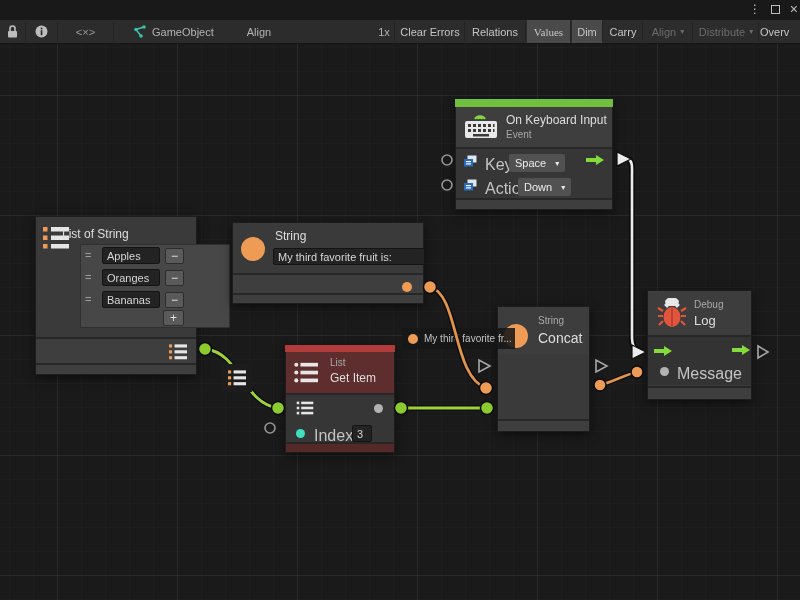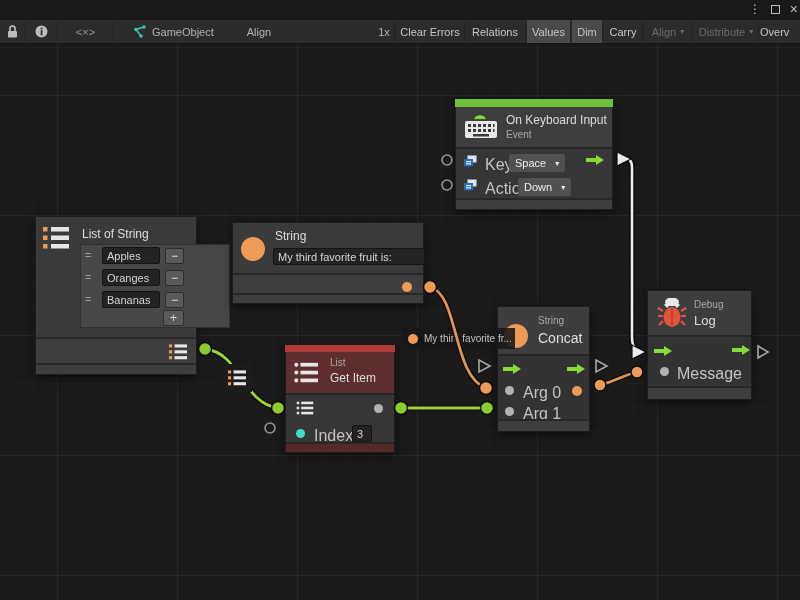--- a/index.html
+++ b/index.html
@@ -113,21 +113,21 @@
 
     <div class="tbtn" style="left:243px;width:32px;color:#B4B4B4;">Align</div>
 
     <div class="tbtn" style="left:374px;width:20px;color:#B4B4B4;">1x</div>
     <div class="tsep" style="left:394px;"></div>
 
     <div class="tbtn" style="left:396px;width:68px;">Clear Errors</div>
     <div class="tsep" style="left:464px;"></div>
     <div class="tbtn" style="left:466px;width:58px;">Relations</div>
     <div class="tsep" style="left:525px;"></div>
-    <div class="tbtn active" style="left:527px;width:43px;">Values</div>
+    <div class="tbtn active" style="left:527px;width:43px;font-family:Liberation Serif, serif;">Values</div>
     <div class="tsep" style="left:570px;"></div>
     <div class="tbtn active" style="left:572px;width:30px;">Dim</div>
     <div class="tsep" style="left:602px;"></div>
     <div class="tbtn" style="left:604px;width:38px;">Carry</div>
     <div class="tsep" style="left:642px;"></div>
     <div class="tbtn disabled" style="left:644px;width:48px;">
       <span>Align</span>
       <span class="caret">▾</span>
     </div>
     <div class="tsep" style="left:692px;"></div>
@@ -204,21 +204,21 @@
             <rect x="0" y="2" width="4.5" height="4.5"></rect>
             <rect x="0" y="10.5" width="4.5" height="4.5"></rect>
             <rect x="0" y="19" width="4.5" height="4.5"></rect>
           </g>
         <g fill="#E6E6E6">
             <rect x="8" y="2" width="18" height="4.5"></rect>
             <rect x="8" y="10.5" width="18" height="4.5"></rect>
             <rect x="8" y="19" width="18" height="4.5"></rect>
           </g>
       </svg>
-      <div class="ttl a" style="left:46px;top:10px;">List of String</div>
+      <div class="ttl a" style="left:26px;top:10px;">List of String</div>
       <div class="a" style="left:44px;top:27px;width:150px;height:84px;background:#474747;border:1px solid #303030;">
 
         <span class="a" style="left:4px;top:4px;color:#9E9E9E;font-size:11px;">=</span>
         <input class="field a" style="left: 21px; top: 2px; width: 58px;" value="Apples">
         <button class="minibtn a" style="left:84px;top:3px;width:19px;height:16px;">−</button>
 
         <span class="a" style="left:4px;top:26px;color:#9E9E9E;font-size:11px;">=</span>
         <input class="field a" style="left: 21px; top: 24px; width: 58px;" value="Oranges">
         <button class="minibtn a" style="left:84px;top:25px;width:19px;height:16px;">−</button>
 
@@ -292,33 +292,20 @@
     </div>
     <div class="ftr" style="height:10px;background:#552929;"></div>
   </div>
 
   <div class="node" style="left:497px;top:306px;width:93px;height:126px;">
     <div class="hdr" style="top:0;height:47px;background:#3D3D3D;">
       <span class="dot a" style="left:6px;top:17px;width:24px;height:24px;background:var(--icon-orange);"></span>
       <div class="sub a" style="left:40px;top:8px;">String</div>
       <div class="ttl a" style="left:40px;top:23px;font-size:14px;">Concat</div>
     </div>
-    <div class="body" style="top:47px;height:65px;background:#333333;">
-      <svg class="a" style="left:5px;top:7px;" width="19" height="12" viewBox="0 0 19 12">
-        <polygon points="0,4 10,4 10,1 18,6 10,11 10,8 0,8" fill="var(--flow-green)"></polygon>
-      </svg>
-      <svg class="a" style="left:69px;top:7px;" width="19" height="12" viewBox="0 0 19 12">
-        <polygon points="0,4 10,4 10,1 18,6 10,11 10,8 0,8" fill="var(--flow-green)"></polygon>
-      </svg>
-      <span class="dot gdot a" style="left:7px;top:30px;"></span>
-      <div class="plabel a" style="left:25px;top:28px;">Arg 0</div>
-      <span class="dot a" style="left:74px;top:30px;width:10px;height:10px;background:var(--icon-orange);"></span>
-      <span class="dot gdot a" style="left:7px;top:51px;"></span>
-      <div class="plabel a" style="left:25px;top:49px;">Arg 1</div>
-    </div>
     <div class="ftr" style="height:12px;"></div>
   </div>
 
   <div class="node" style="left:647px;top:290px;width:105px;height:110px;">
     <div class="hdr" style="top:0;height:44px;background:#3D3D3D;">
       <svg class="a" style="left:9px;top:7px;" width="30" height="30" viewBox="0 0 30 30">
         <path d="M8 6 L11 9 M22 6 L19 9" stroke="#E8E8E8" stroke-width="2.5"></path>
         <path d="M8 4 a7 4.5 0 0 1 14 0 l-2 4 h-10 z" fill="#E8E8E8"></path>
         <g stroke="#E2553C" stroke-width="2.2">
           <path d="M6 13 L1 10 M6 18 L1 18 M6 23 L2 27"></path>

